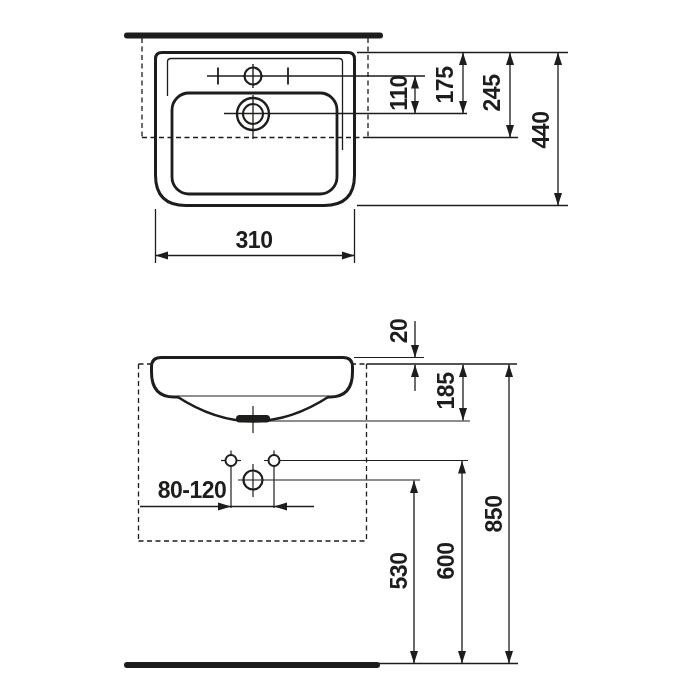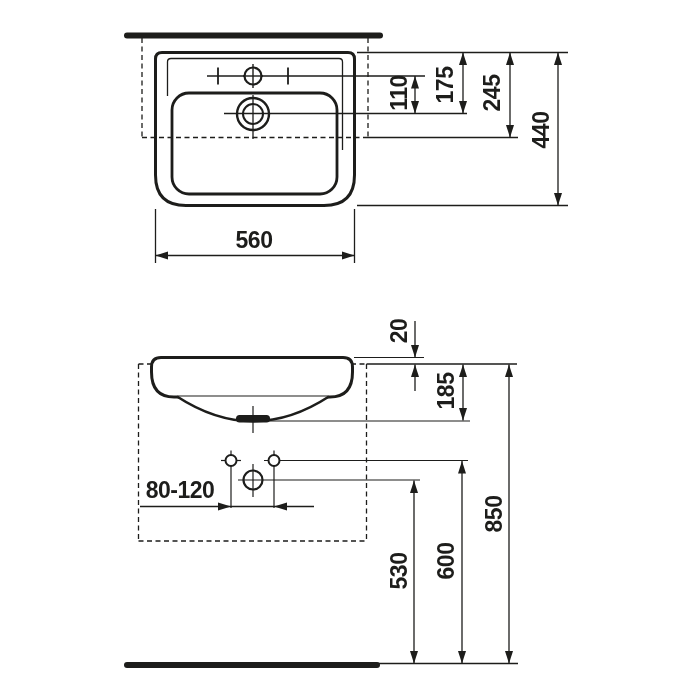--- a/index.html
+++ b/index.html
@@ -110,26 +110,26 @@
 
       <line x1="414" y1="480.5" x2="414" y2="663.5" stroke-width="1.3" marker-start="url(#ar)" marker-end="url(#ar)"></line>
       <line x1="462" y1="461" x2="462" y2="663.5" stroke-width="1.3" marker-start="url(#ar)" marker-end="url(#ar)"></line>
       <line x1="509" y1="364.5" x2="509" y2="663.5" stroke-width="1.3" marker-start="url(#ar)" marker-end="url(#ar)"></line>
 
       <line x1="127" y1="665" x2="377" y2="665" stroke-width="6" stroke-linecap="round"></line>
       <line x1="377" y1="663.5" x2="518" y2="663.5" stroke-width="1.3"></line>
     </g>
   </svg>
 
-  <div class="lbl" style="left:254px;top:240px;">560</div>
+  <div class="lbl" style="left:254px;top:240px;">310</div>
   <div class="lbl v" style="left:399px;top:93px;">110</div>
   <div class="lbl v" style="left:445px;top:85px;">175</div>
   <div class="lbl v" style="left:492px;top:93px;">245</div>
   <div class="lbl v" style="left:541px;top:130px;">440</div>
 
   <div class="lbl v" style="left:399px;top:331px;">20</div>
   <div class="lbl v" style="left:446px;top:391px;">185</div>
-  <div class="lbl" style="left:180px;top:490px;">80-120</div>
+  <div class="lbl" style="left:192px;top:490px;">80-120</div>
   <div class="lbl v" style="left:399px;top:571px;">530</div>
   <div class="lbl v" style="left:446px;top:561px;">600</div>
   <div class="lbl v" style="left:494px;top:514px;">850</div>
 
 </div>
 
 </body></html>

